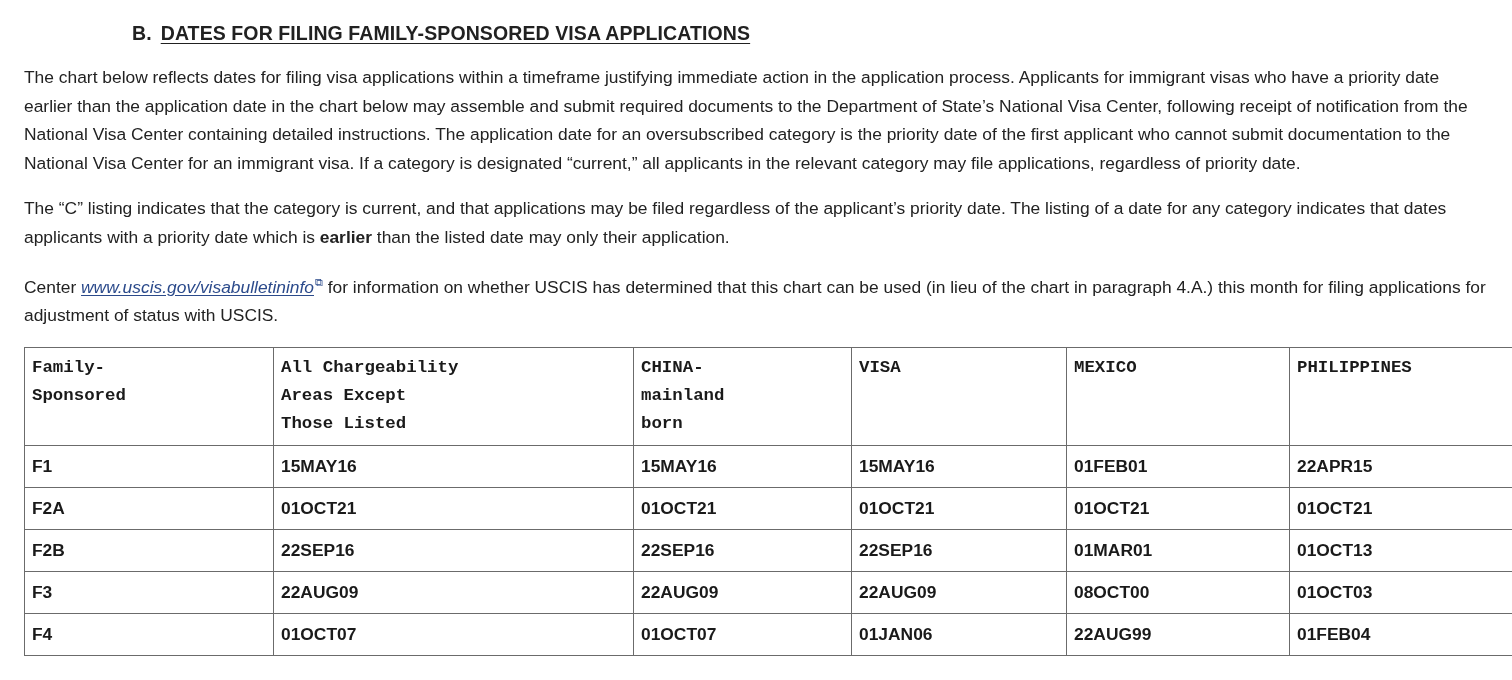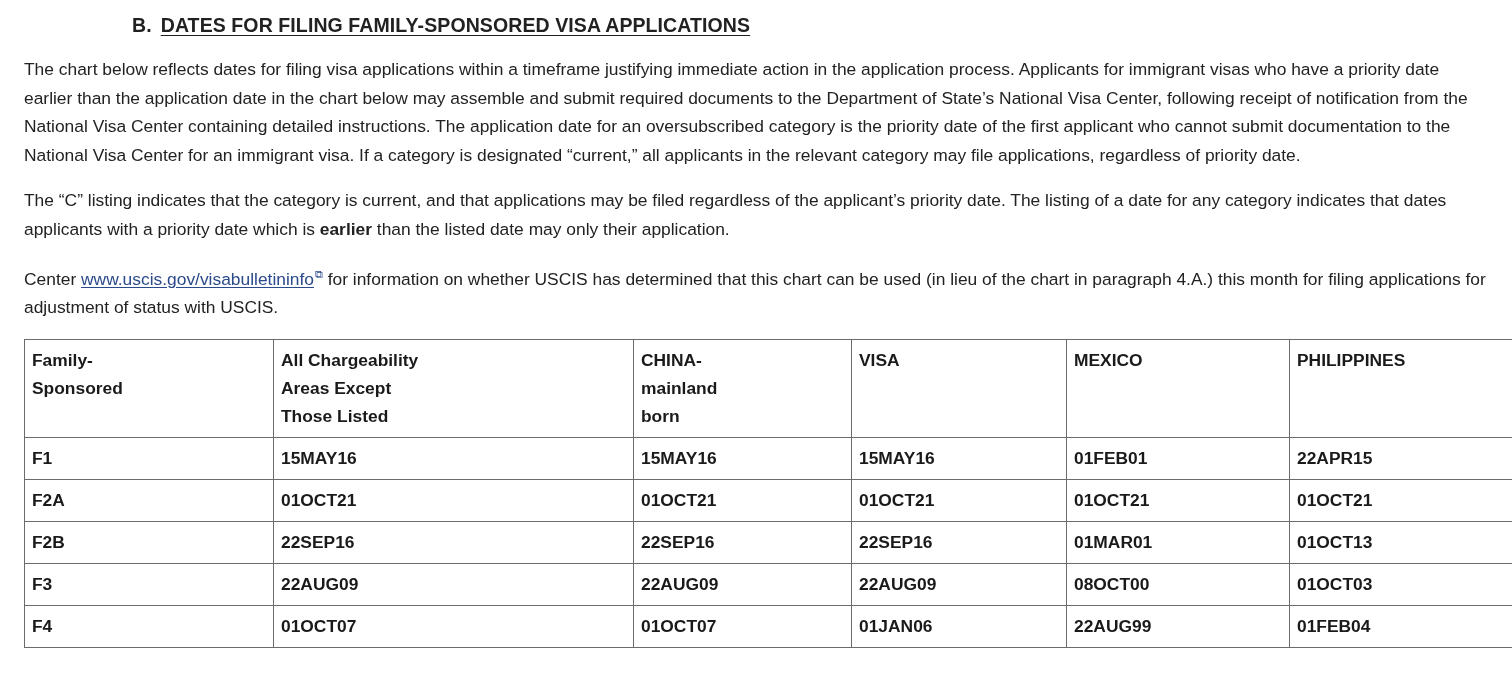--- a/index.html
+++ b/index.html
@@ -27,38 +27,40 @@
     font-size: 19.5px;
     font-weight: bold;
     letter-spacing: 0.1px;
   }
   .section-heading .letter {
     font-weight: bold;
   }
   .section-heading .title {
     text-decoration: underline;
     text-underline-offset: 3px;
+    margin-top: 8px;
   }
   p.body-text {
     margin: 0 0 17px 0;
     font-size: 17.4px;
     line-height: 28.5px;
     color: #222222;
     max-width: 1468px;
   }
   p.body-text .u {
     text-underline-offset: 2px;
   }
   p.body-text .b {
     font-weight: bold;
   }
   a.inline-link {
     color: #2b4a8b;
     text-decoration: underline;
     text-underline-offset: 2px;
+    font-style: italic;
   }
   .ext-icon {
     display: inline-block;
     vertical-align: super;
     font-size: 11px;
     margin-left: 1px;
     color: #2b4a8b;
   }
   table.vb-table {
     border-collapse: collapse;
@@ -72,20 +74,21 @@
     font-size: 17.4px;
     line-height: 28px;
     text-align: left;
     vertical-align: top;
     font-weight: bold;
     color: #1a1a1a;
   }
   table.vb-table th {
     font-weight: bold;
     vertical-align: top;
+    font-family: Liberation Mono, monospace;
   }
   .col0 { width: 234px; }
   .col1 { width: 345px; }
   .col2 { width: 203px; }
   .col3 { width: 200px; }
   .col4 { width: 208px; }
   .col5 { width: 274px; }
   .hdr-wrap { white-space: pre-line; }
 </style>
 </head>

